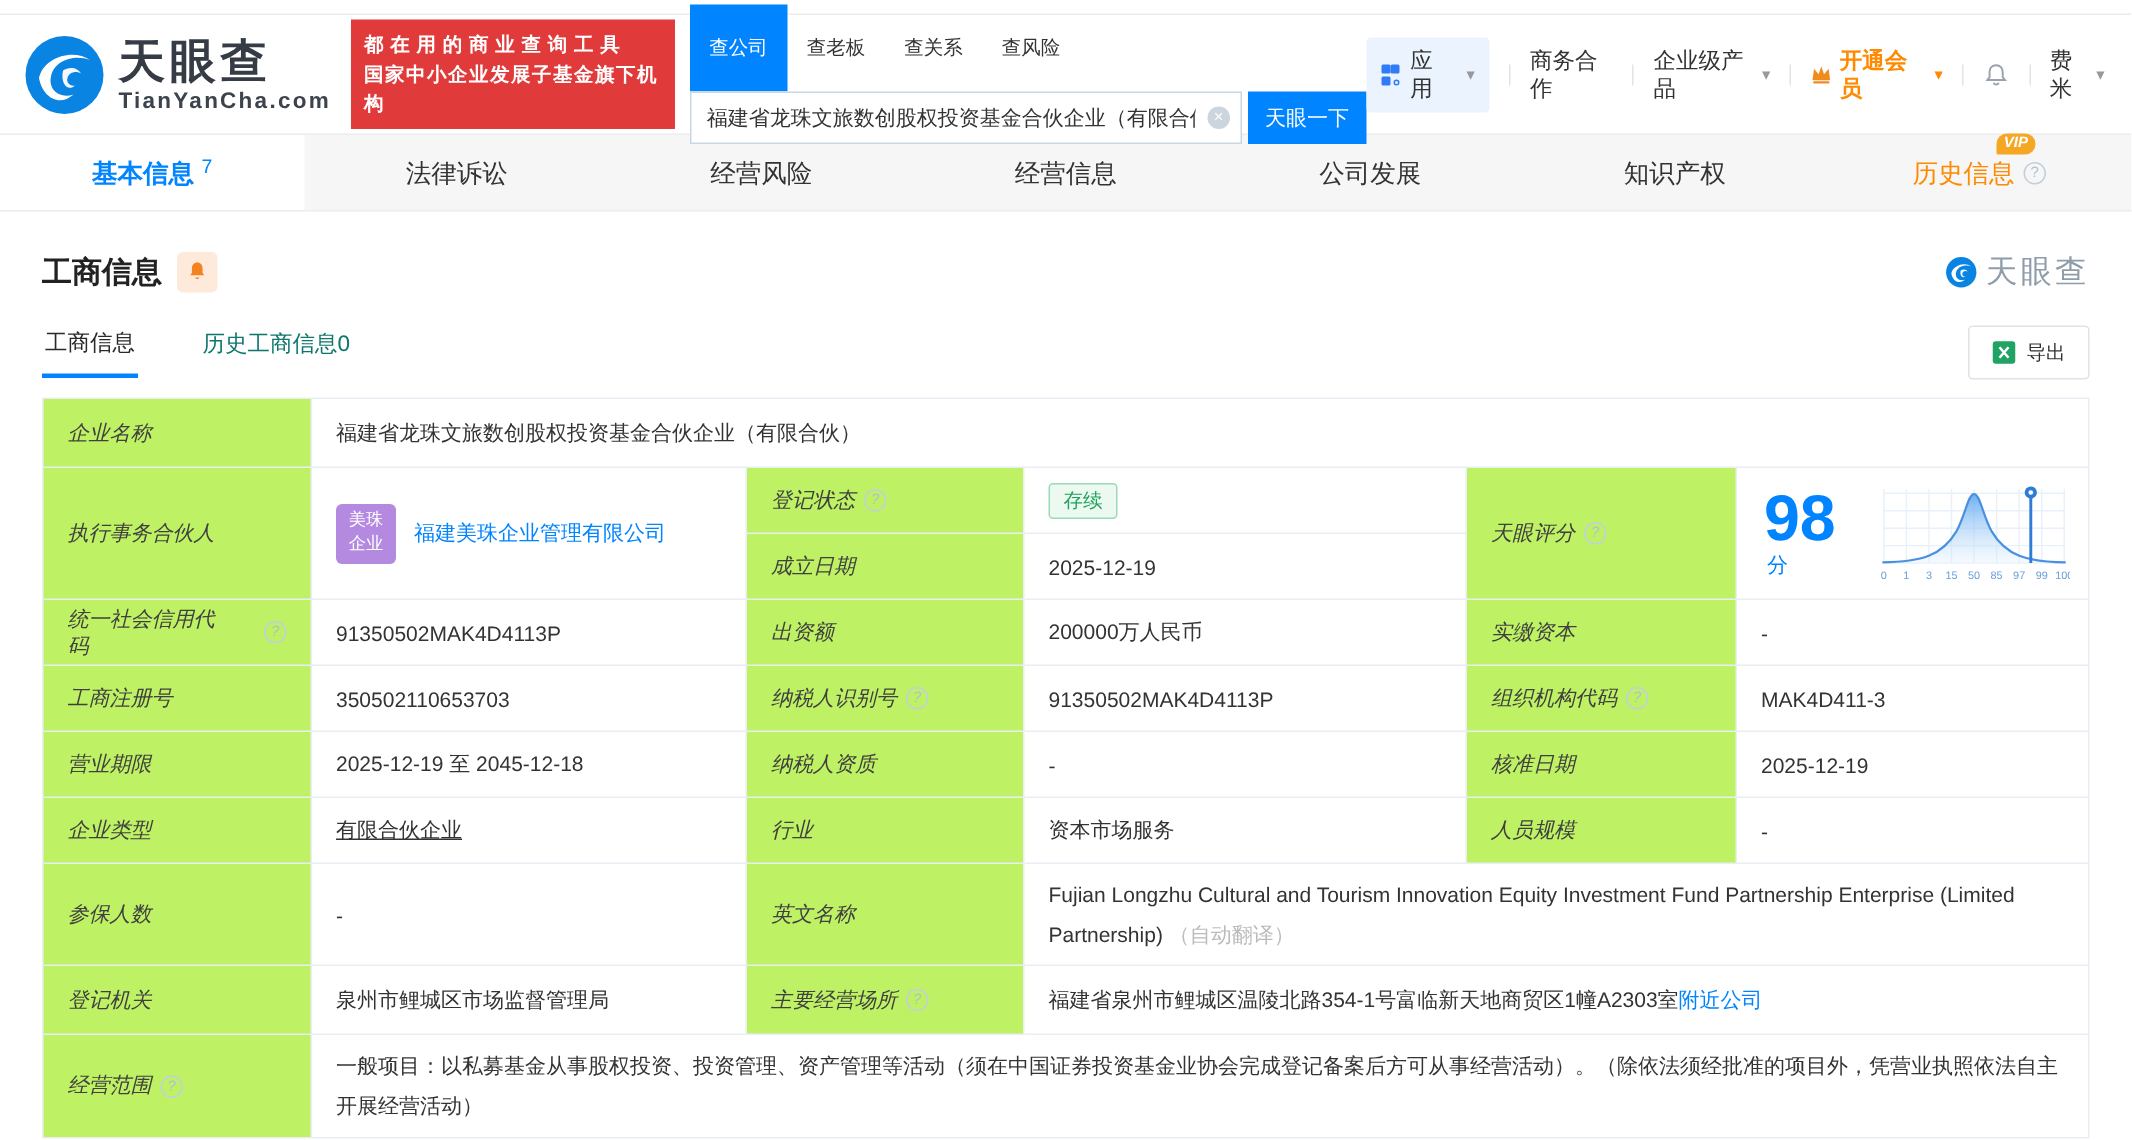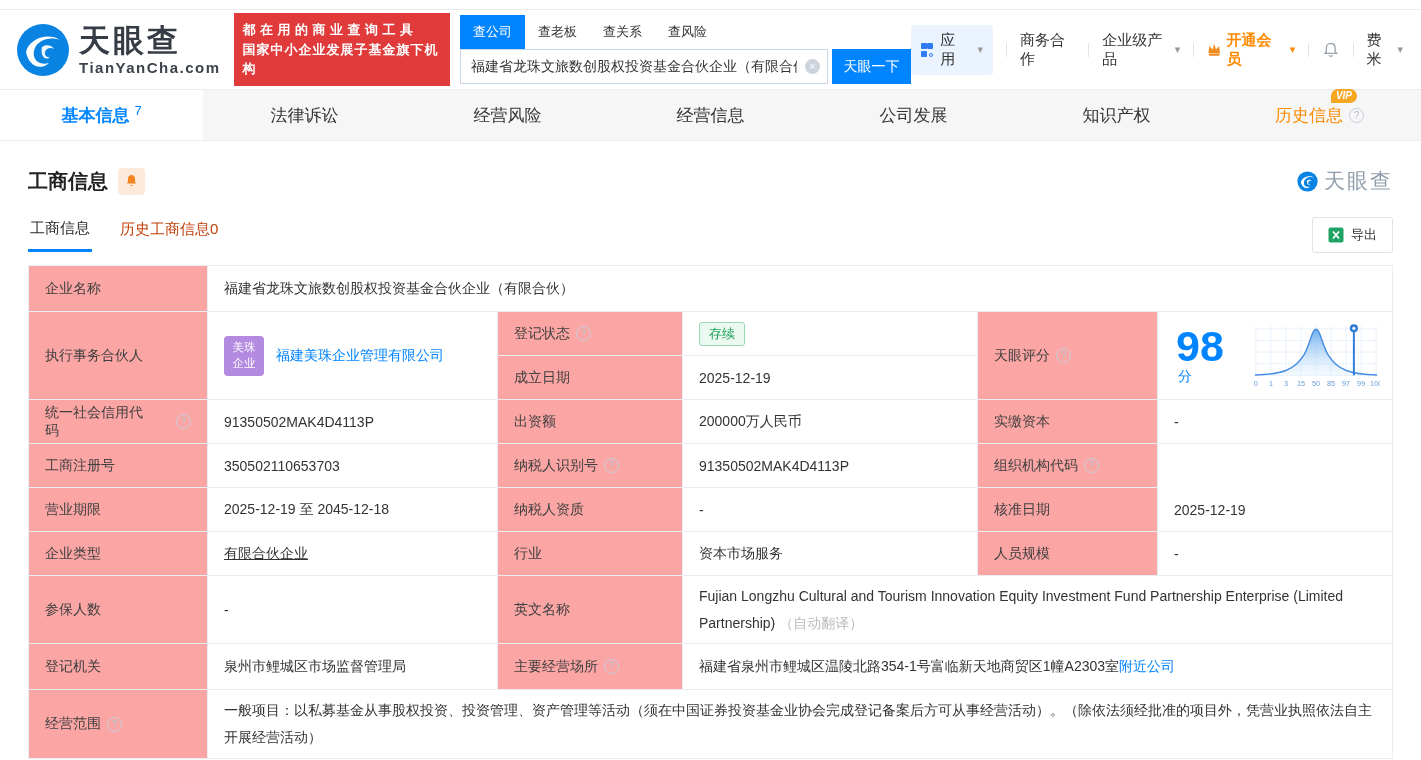--- a/index.html
+++ b/index.html
@@ -16,21 +16,21 @@
   .logo-text { display: flex; flex-direction: column; line-height: 1; }
   .logo-cn { font-size: 31px; font-weight: bold; color: #353c45; letter-spacing: 3px; }
   .logo-en { font-size: 15px; font-weight: bold; color: #3c434c; letter-spacing: 1.5px; margin-top: 4px; }
 
   .promo { margin-left: 13px; background: #e03a3a; color: #fff; padding: 7px 9px; line-height: 1.5; }
   .promo-l1 { font-size: 13px; font-weight: bold; letter-spacing: 4.5px; }
   .promo-l2 { font-size: 13px; font-weight: bold; letter-spacing: 1px; }
 
   .search { margin-left: 10px; display: flex; flex-direction: column; }
   .search-tabs { display: flex; align-items: flex-end; }
-  .search-tab { font-size: 13px; color: #333; padding: 8px 13px; cursor: pointer; }
+  .search-tab { font-size: 13px; color: #333; padding: 20px 13px; cursor: pointer; }
   .search-tab.active { background: #0084ff; color: #fff; }
   .search-row { display: flex; }
   .search-box { position: relative; }
   .search-input {
     width: 368px; height: 35px; border: 1px solid #c9d6e6; outline: none;
     font-size: 14px; color: #333; padding: 0 30px 0 10px;
     font-family: "Liberation Sans", "DejaVu Sans", sans-serif;
   }
   .clear-ic {
     position: absolute; right: 8px; top: 10px; width: 15px; height: 15px; border-radius: 50%;
@@ -79,37 +79,37 @@
   .content { padding: 0 28px; }
   .sec-head { margin-top: 26px; display: flex; align-items: center; }
   .sec-title { font-size: 20px; font-weight: bold; color: #222; }
   .bell-chip { margin-left: 10px; width: 27px; height: 27px; background: #fdeadb; border-radius: 4px; display: flex; align-items: center; justify-content: center; cursor: pointer; }
   .wm { margin-left: auto; display: flex; align-items: center; gap: 6px; }
   .wm-text { font-size: 21px; color: #8f9dab; font-weight: 500; letter-spacing: 2px; }
 
   .subtab-row { margin-top: 22px; display: flex; align-items: center; }
   .subtab { font-size: 15px; cursor: pointer; padding: 0 2px 11px; }
   .subtab.active { color: #2a2a2a; border-bottom: 3px solid #0084ff; }
-  .subtab.inactive { color: #c2410c; margin-left: 26px; }
+  .subtab.inactive { color: #0f766e; margin-left: 41px; }
   .export-btn {
     margin-left: auto; display: flex; align-items: center; gap: 7px; background: #fff;
     border: 1px solid #e2e2e2; border-radius: 3px; padding: 8px 15px; font-size: 13px; color: #333; cursor: pointer;
     font-family: "Liberation Sans", "DejaVu Sans", sans-serif;
   }
 
   
   .biz-table {
     margin-top: 12px; border: 1px solid #e9eef4;
     display: grid;
     grid-template-columns: 179px 290px 185px 295px 180px 1fr;
     grid-template-rows: 46px 44px 44px 44px 44px 44px 44px 68px 46px 68px;
     font-size: 14px;
   }
   .c { border-right: 1px solid #e9eef4; border-bottom: 1px solid #e9eef4; padding: 4px 16px; display: flex; align-items: center; background: #fff; color: #333; min-width: 0; }
-  .c.lbl { background: #fca5a5; color: #404040; gap: 6px; }
+  .c.lbl { background: #bef264; color: #404040; gap: 6px; font-style: italic; }
   .c.no-br { border-right: none; }
   .c.no-bb { border-bottom: none; align-items: center; }
   .c .wrap { line-height: 1.9; }
   .link { color: #0084ff; cursor: pointer; text-decoration: none; }
   .status-badge { color: #22a35c; background: #ebf9f0; border: 1px solid #9adbb5; padding: 2px 9px; font-size: 13px; border-radius: 3px; }
   .partner-cell { gap: 12px; }
   .p-badge {
     width: 40px; height: 40px; border-radius: 4px; background: #b48ae0; color: #fff;
     font-size: 11.5px; line-height: 1.35; display: flex; flex-direction: column; align-items: center; justify-content: center; flex: none; cursor: pointer;
   }
@@ -323,20 +323,21 @@
     <div class="c" style="grid-area:5/2/6/3;">350502110653703</div>
     <div class="c lbl" style="grid-area:5/3/6/4;">
       <span>纳税人识别号</span>
         <span class="q-ic"></span>
     </div>
     <div class="c" style="grid-area:5/4/6/5;">91350502MAK4D4113P</div>
     <div class="c lbl" style="grid-area:5/5/6/6;">
       <span>组织机构代码</span>
         <span class="q-ic"></span>
     </div>
+    <div class="c no-br" style="grid-area:5/6/6/7;">MAK4D411-3</div>
 
     <div class="c lbl" style="grid-area:6/1/7/2;">营业期限</div>
     <div class="c" style="grid-area:6/2/7/3;">2025-12-19 至 2045-12-18</div>
     <div class="c lbl" style="grid-area:6/3/7/4;">纳税人资质</div>
     <div class="c" style="grid-area:6/4/7/5;">-</div>
     <div class="c lbl" style="grid-area:6/5/7/6;">核准日期</div>
     <div class="c no-br" style="grid-area:6/6/7/7;">2025-12-19</div>
 
     <div class="c lbl" style="grid-area:7/1/8/2;">企业类型</div>
     <div class="c" style="grid-area:7/2/8/3;text-decoration:underline;">有限合伙企业</div>

